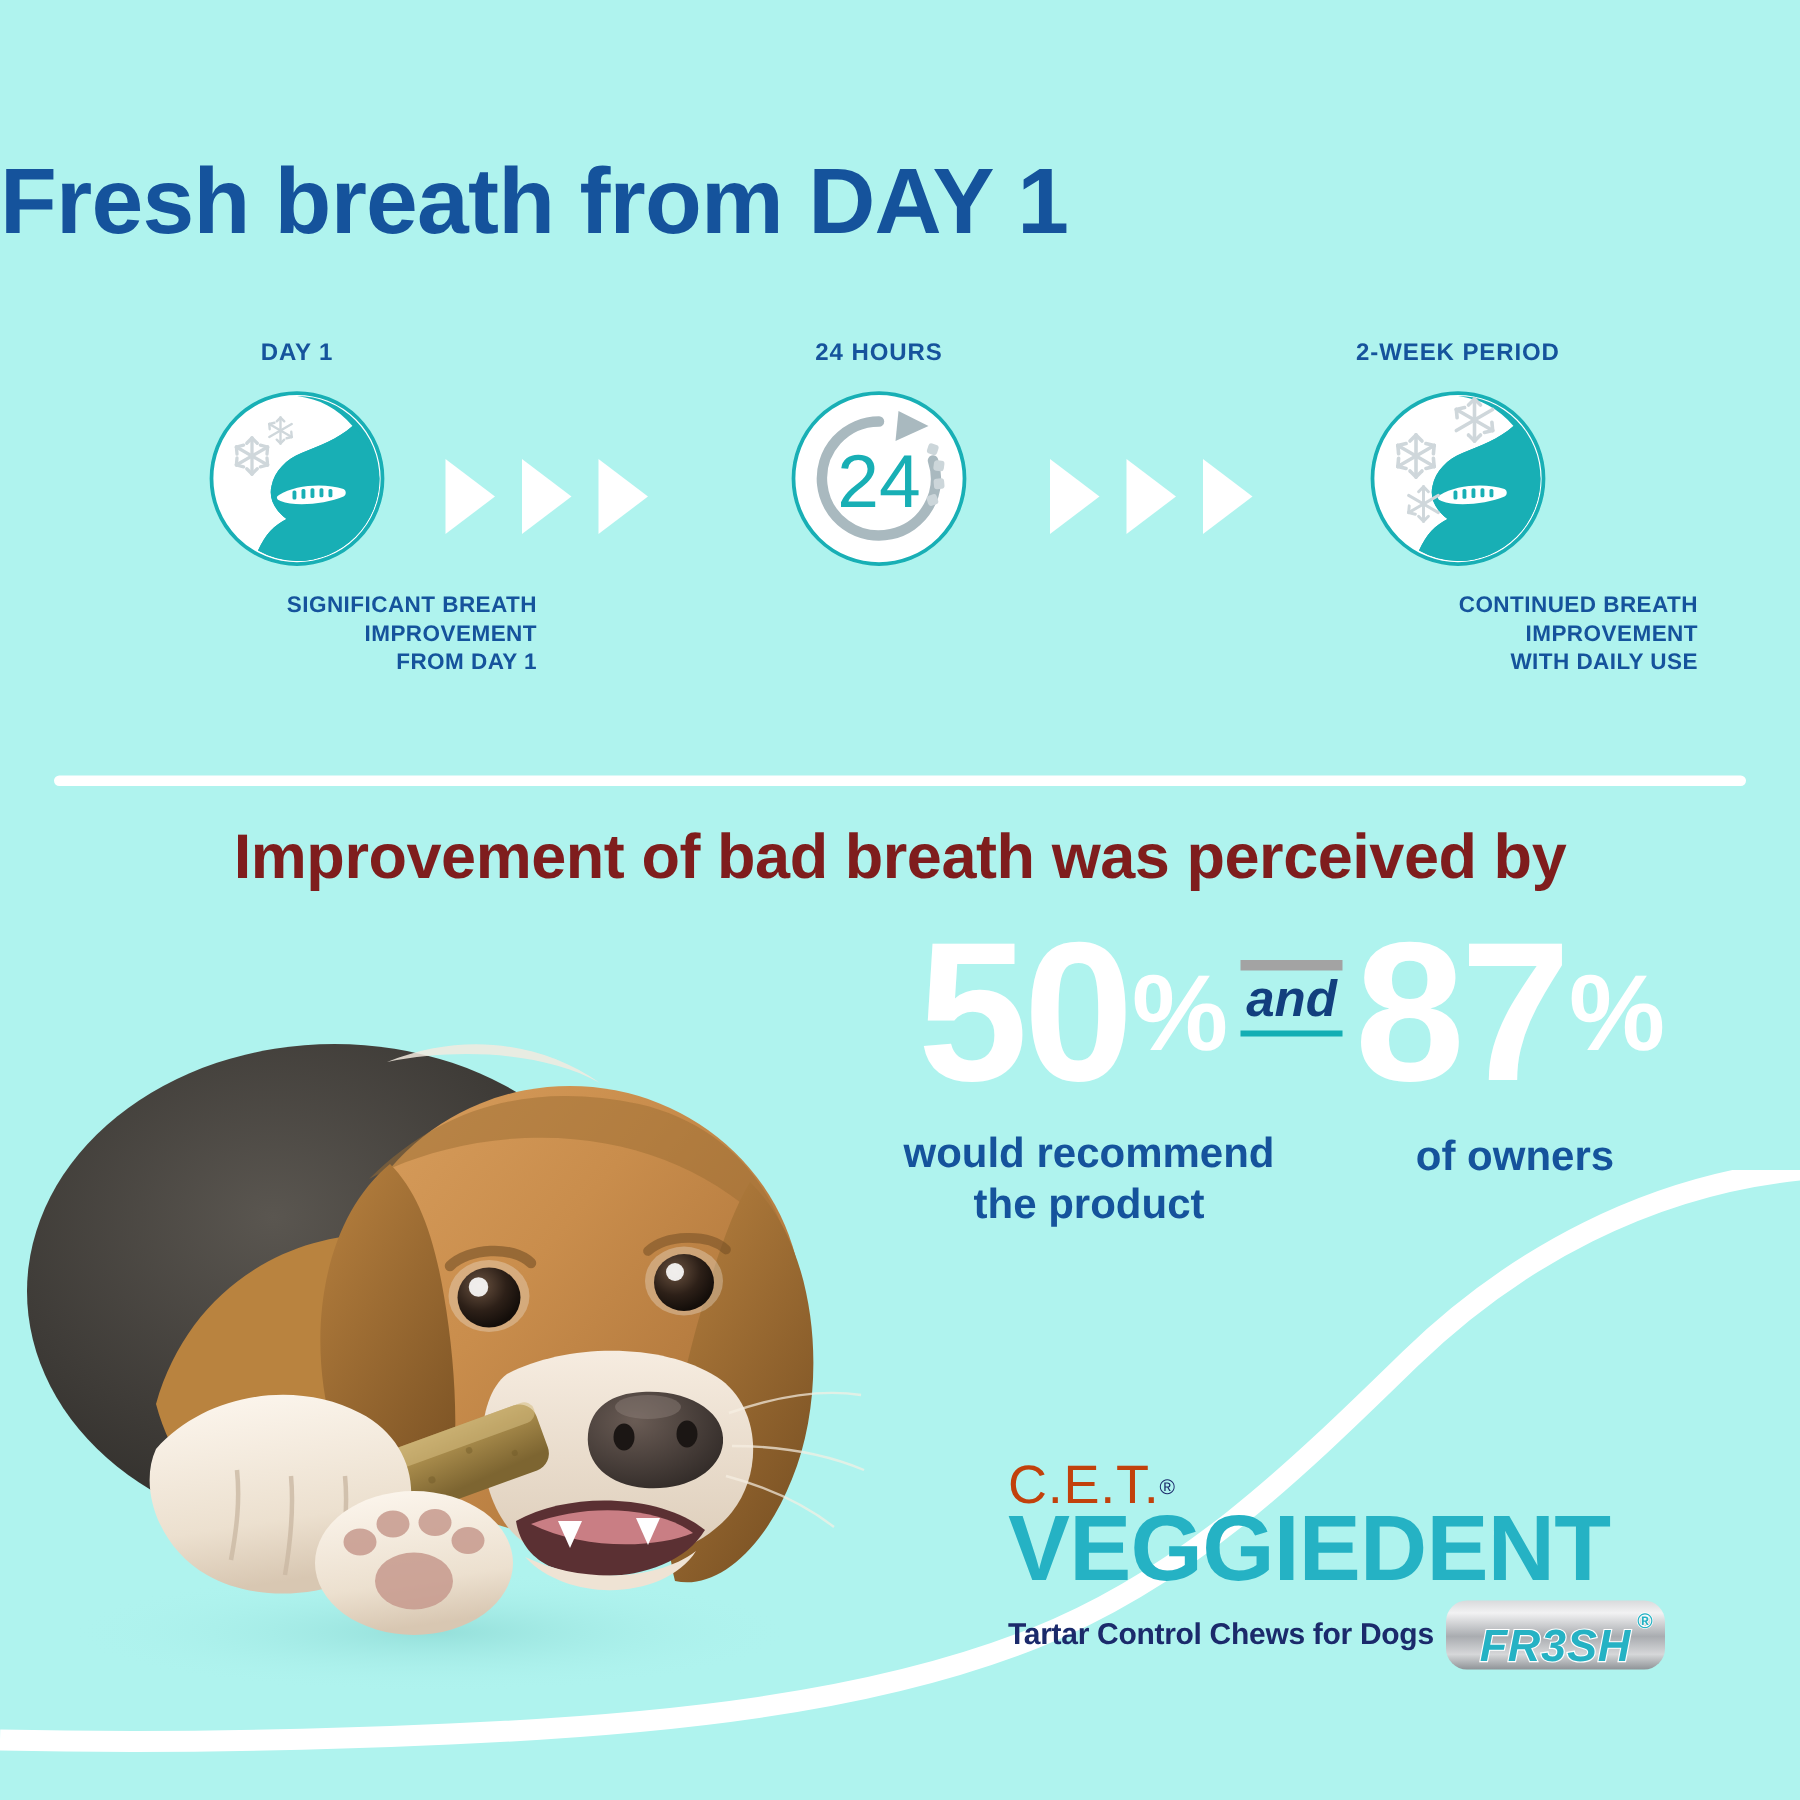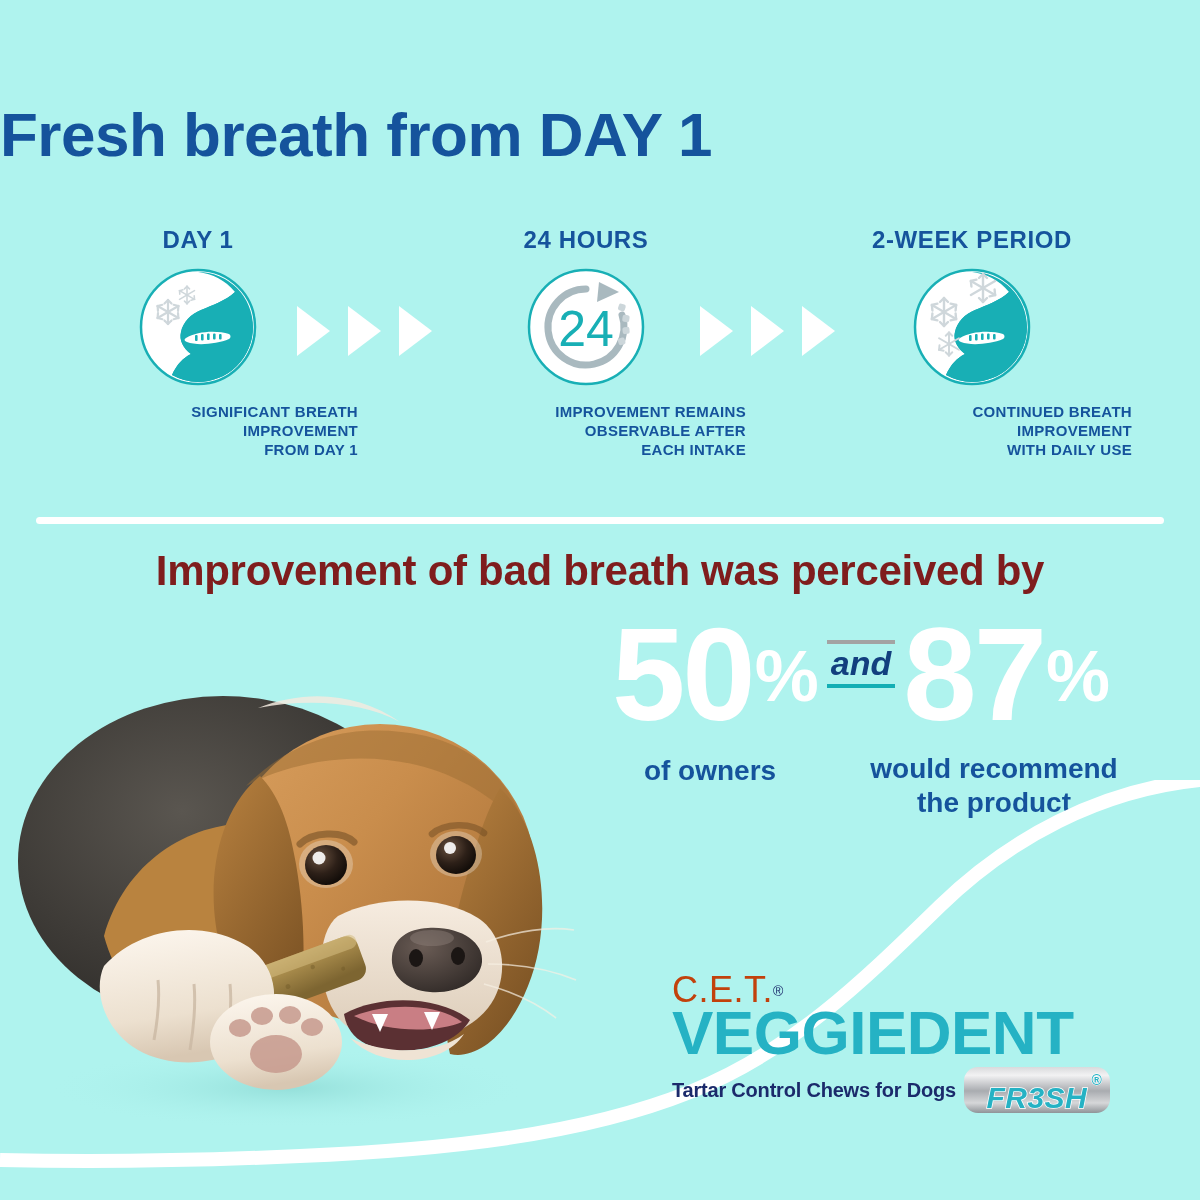--- a/index.html
+++ b/index.html
@@ -35,21 +35,21 @@
     position: absolute;
     top: 228px;
     width: 320px;
     text-align: center;
   }
   #step-1 { left: 38px; }
   #step-2 { left: 426px; }
   #step-3 { left: 812px; }
 
   .step-label {
-    font-size: 24px;
+    font-size: 16px;
     font-weight: 700;
     letter-spacing: 0.6px;
     color: #15539c;
     line-height: 1;
   }
   .step-icon-wrap {
     margin-top: 16px;
     height: 118px;
     display: flex;
     justify-content: center;
@@ -136,21 +136,21 @@
     align-self: flex-start;
     margin-top: 26px;
     margin-left: 2px;
     letter-spacing: -2px;
   }
   #and-wrap {
     align-self: flex-start;
     margin-top: 26px;
     margin-left: 10px;
     margin-right: 8px;
-    border-top: 4px solid #a3a3a3;
+    border-top: 7px solid #a3a3a3;
     border-bottom: 4px solid #13aeb4;
     padding: 2px 4px;
   }
   #and-word {
     font-size: 34px;
     font-style: italic;
     font-weight: 700;
     color: #123f7e;
     line-height: 1.05;
     display: block;
@@ -347,23 +347,20 @@
         <polygon points="72,14 92,24 70,34" fill="#a9b9bf"></polygon>
         <g fill="#ccd6da">
           <rect x="91.5" y="36" width="7" height="7" rx="2" transform="rotate(18 95 39)"></rect>
           <rect x="95.5" y="47" width="7" height="7" rx="2" transform="rotate(8 99 50)"></rect>
           <rect x="95.5" y="59" width="7" height="7" rx="2" transform="rotate(-5 99 62)"></rect>
           <rect x="91" y="70" width="7" height="7" rx="2" transform="rotate(-18 94 73)"></rect>
         </g>
         <text x="59" y="78" text-anchor="middle" font-family="'Liberation Sans', sans-serif" font-size="50" font-weight="400" fill="#18afb5">24</text>
       </svg>
     </div>
-    <div class="step-caption">IMPROVEMENT REMAINS
-OBSERVABLE AFTER
-EACH INTAKE</div>
   </div>
 
   <div class="chevrons" id="chevrons-2">
     <div class="chev"></div>
     <div class="chev"></div>
     <div class="chev"></div>
   </div>
 
   <div class="step" id="step-3">
     <div class="step-label">2-WEEK PERIOD</div>
@@ -562,23 +559,23 @@
     <div class="stat-row">
       <span class="bignum">50</span>
       <span class="pct">%</span>
       <span id="and-wrap">
         <span id="and-word">and</span>
       </span>
       <span class="bignum">87</span>
       <span class="pct">%</span>
     </div>
     <div id="stat-captions">
-      <div id="caption-left">of owners</div>
       <div id="caption-right">would recommend
 the product</div>
+      <div id="caption-left">of owners</div>
     </div>
   </div>
 
   <svg id="wave" viewBox="0 0 1200 420" preserveAspectRatio="none">
     <path d="M1200 0 C1100 10 1010 58 940 126 C860 204 790 272 690 312 C580 356 440 370 300 376 C190 381 90 382 0 380 L0 420 L1200 420 Z" fill="#aff3ee"></path>
     <path d="M1200 0 C1100 10 1010 58 940 126 C860 204 790 272 690 312 C580 356 440 370 300 376 C190 381 90 382 0 380" fill="none" stroke="#ffffff" stroke-width="14"></path>
   </svg>
 
   <div id="logo">
     <div>

